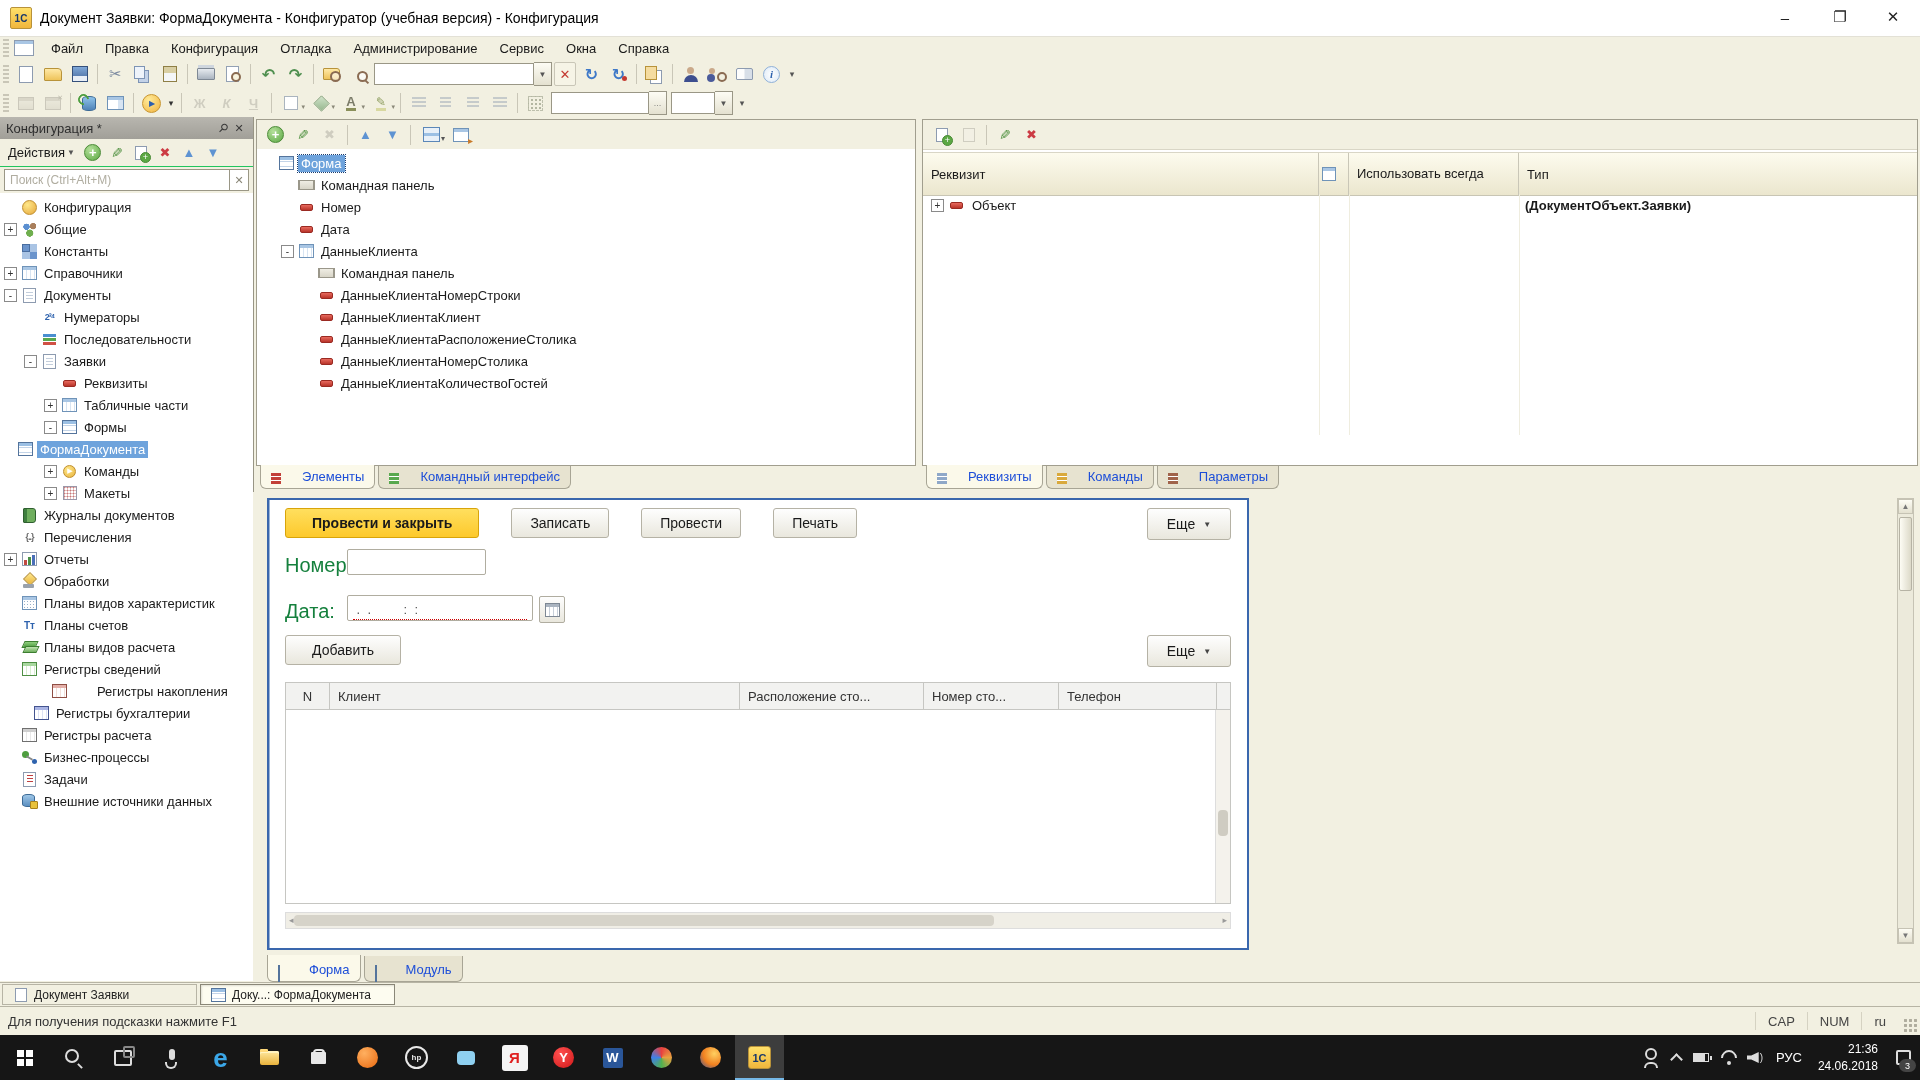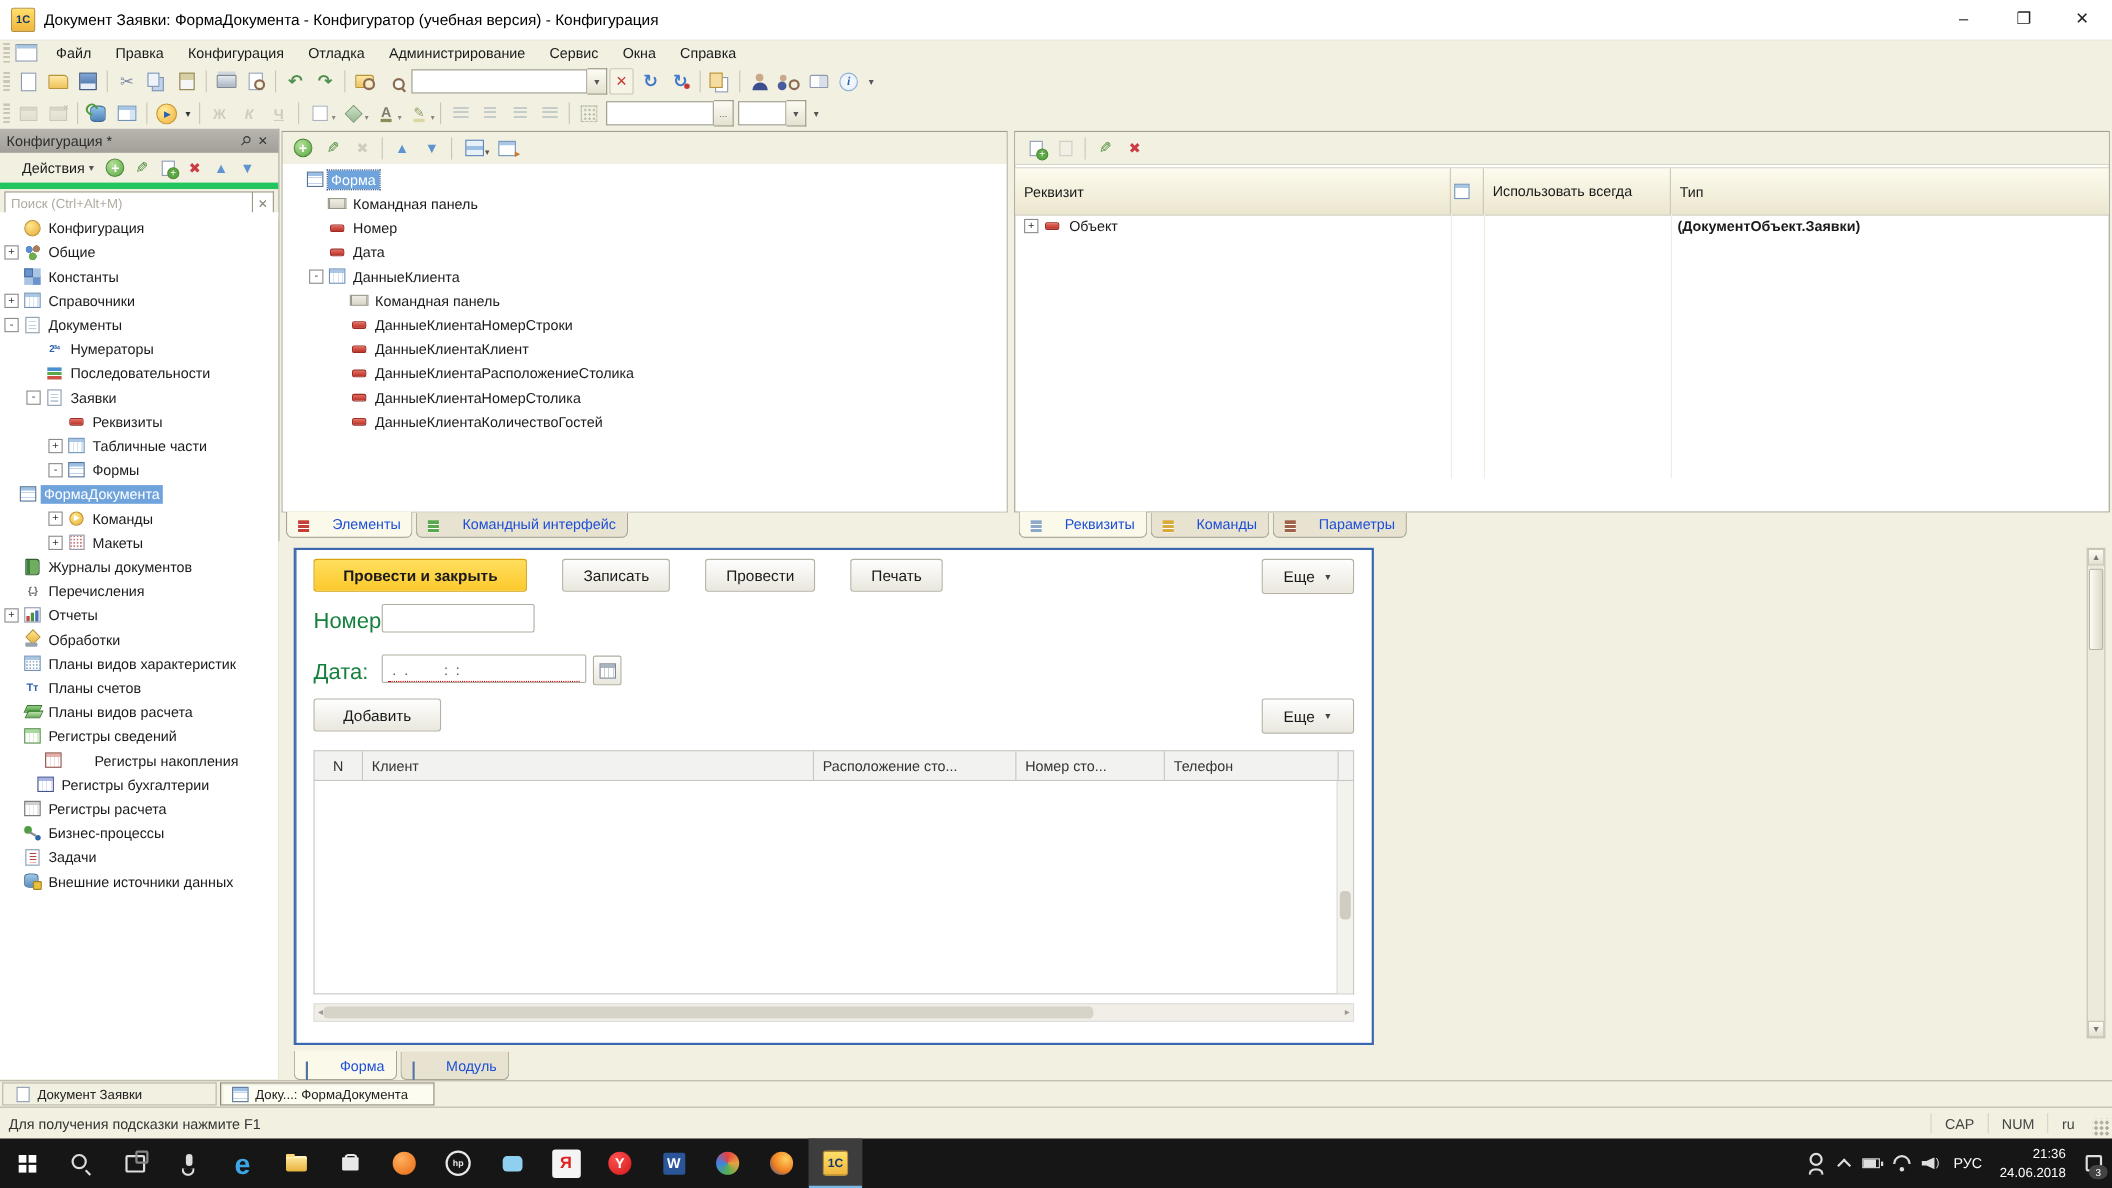--- a/index.html
+++ b/index.html
@@ -78,21 +78,21 @@
   .combo{display:flex;align-items:center;height:22px;margin:0 2px;flex:none;}
   .combo input{height:20px;border:1px solid #9a9786;background:#fff;font-family:inherit;font-size:12px;padding:0 4px;outline:none;}
   .combo .dd{width:17px;height:22px;border:1px solid #9a9786;border-left:none;background:linear-gradient(#fdfcf4,#e4e1d0);display:flex;align-items:center;justify-content:center;font-size:8px;color:#555;}
   .xbtn{width:20px;height:22px;margin-left:2px;display:flex;align-items:center;justify-content:center;color:#c43a32;font-weight:bold;font-size:13px;border:1px solid #c9c6b7;border-radius:2px;background:#f6f4e6;}
   
   #left-panel{position:absolute;left:0;top:117px;width:253px;height:864px;background:#fff;border-right:1px solid #989585;}
   #lp-header{height:22px;background:linear-gradient(#b8b6af,#a19f98);display:flex;align-items:center;padding:0 6px;color:#2e2e2e;}
   #lp-header .sp{flex:1;}
   .lp-hbtn{width:16px;height:16px;display:flex;align-items:center;justify-content:center;color:#3a3a3a;font-size:11px;}
   .pin-icon::before{content:"⚲";font-size:12px;transform:rotate(45deg);display:inline-block;}
-  #lp-actions{height:27px;background:#f2f0e1;display:flex;align-items:center;padding:0 4px;border-bottom:6px solid #22c55e;justify-content:center;}
+  #lp-actions{height:27px;background:#f2f0e1;display:flex;align-items:center;padding:0 4px;border-bottom:1px solid #22c55e;}
   #lp-actions .lbl{margin:0 2px 0 4px;}
   #lp-actions .caret{font-size:8px;color:#555;margin-right:6px;}
   .ab{width:22px;height:20px;display:flex;align-items:center;justify-content:center;position:relative;margin:0 1px;flex:none;}
   .add-icon::before{content:"+";width:15px;height:15px;border-radius:50%;background:radial-gradient(circle at 35% 30%,#b4e09a,#5ca844);color:#fff;font-weight:bold;display:flex;align-items:center;justify-content:center;font-size:13px;line-height:13px;border:1px solid #4a8a36;}
   .edit-icon::before{content:"✎";color:#4e8f3e;font-size:14px;display:inline-block;transform:scaleX(-1);}
   .copy-add-icon::before,.add-attribute-icon::before{content:"";width:10px;height:12px;background:#fff;border:1px solid #8d9bb0;}
   .copy-add-icon::after,.add-attribute-icon::after{content:"+";position:absolute;right:1px;bottom:0;color:#fff;background:#5ca844;border-radius:50%;width:9px;height:9px;font-size:9px;line-height:8px;text-align:center;border:1px solid #4a8a36;}
   .add-copy-icon::before{content:"";width:10px;height:12px;background:#f2f0e6;border:1px solid #b9b6ab;}
   .delete-icon::before{content:"✖";color:#cc3b44;font-size:13px;font-weight:bold;}
   .delete-gray-icon::before{content:"✖";color:#b9b6ab;font-size:13px;font-weight:bold;}
@@ -492,21 +492,21 @@
         <div class="trow" style="padding-left: 4px;">
     <span class="expander hidden"></span>
     <span class="ticon icon i-calc"></span>
     <span class="label">Планы видов расчета</span>
   </div>
         <div class="trow" style="padding-left: 4px;">
     <span class="expander hidden"></span>
     <span class="ticon icon i-reginfo"></span>
     <span class="label">Регистры сведений</span>
   </div>
-        <div class="trow" style="padding-left: 0; gap: 23px;">
+        <div class="trow" style="padding-left: 11px; gap: 23px;">
     <span class="expander hidden"></span>
     <span class="ticon icon i-regaccum"></span>
     <span class="label">Регистры накопления</span>
   </div>
         <div class="trow" style="padding-left: 16px;">
     <span class="expander hidden"></span>
     <span class="ticon icon i-regacct"></span>
     <span class="label">Регистры бухгалтерии</span>
   </div>
         <div class="trow" style="padding-left: 4px;">

